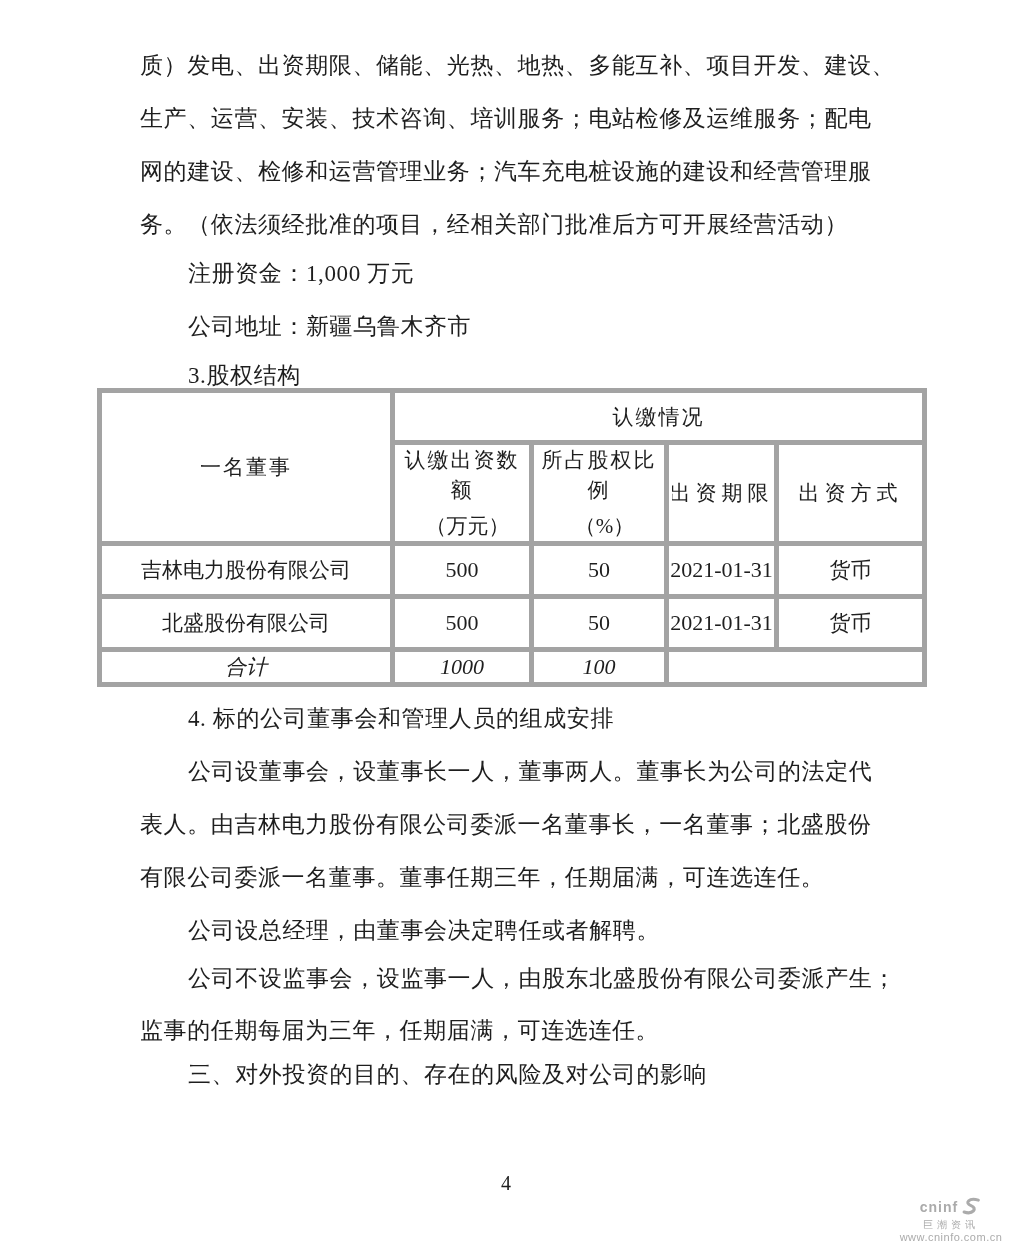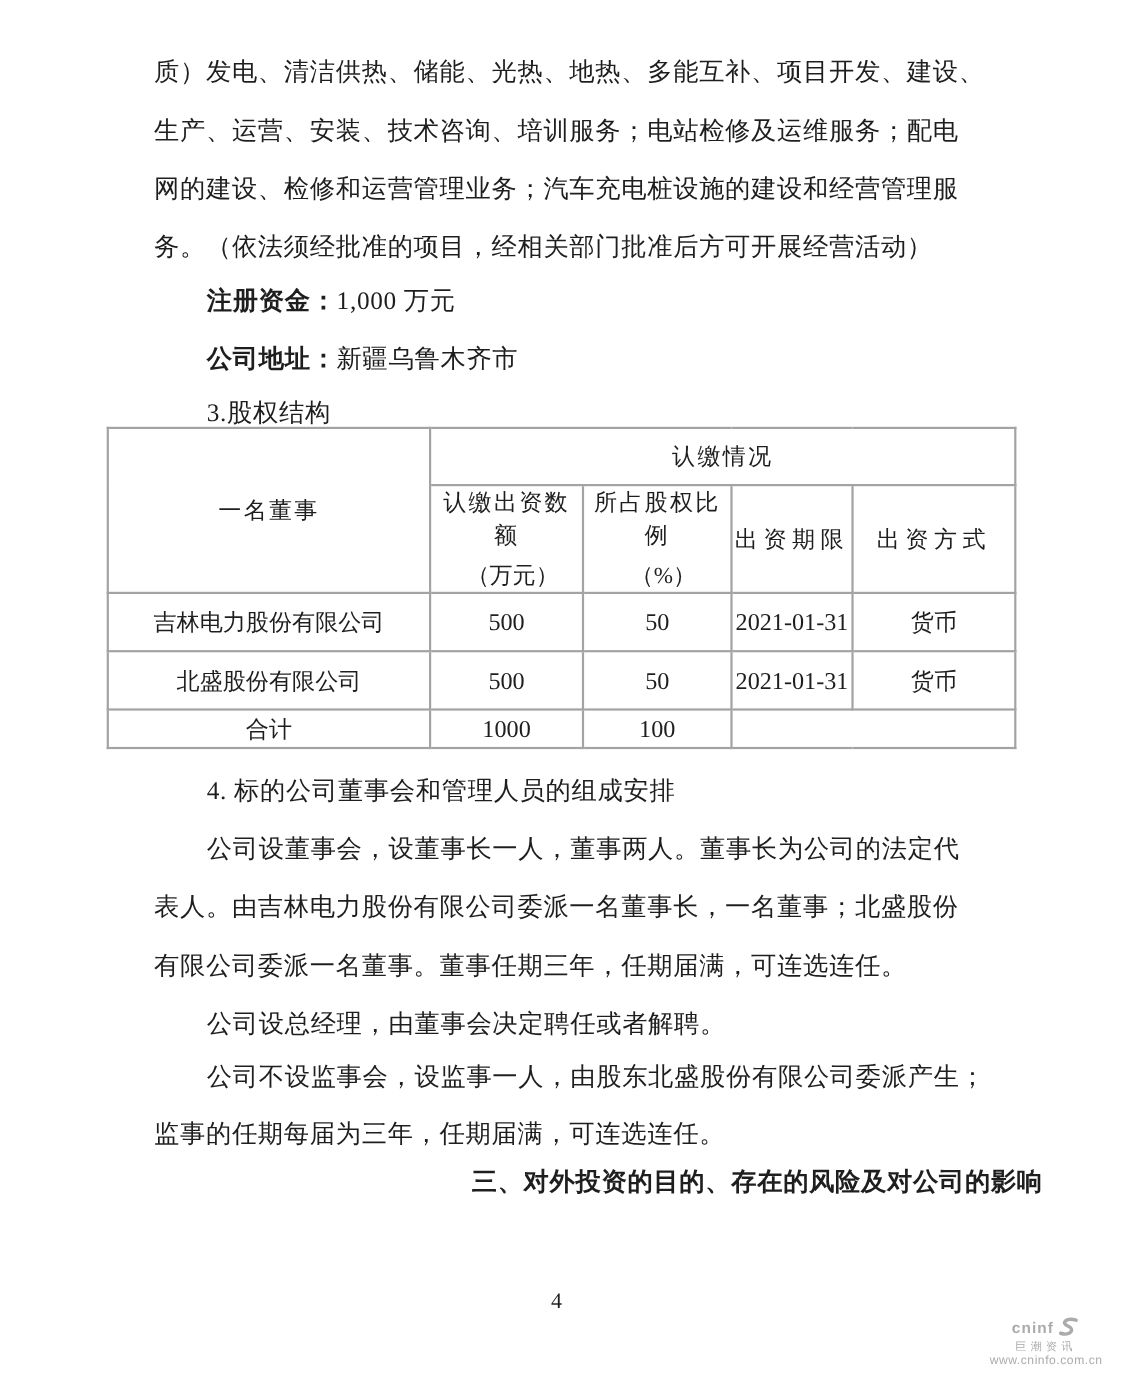--- a/index.html
+++ b/index.html
@@ -15,41 +15,41 @@
   }
   .line {
     position: absolute;
     left: 140px;
     width: 760px;
     font-size: 23px;
     letter-spacing: 0.6px;
     white-space: nowrap;
   }
   .line.indent { left: 188px; }
-  .bold { font-weight: bold; text-align: right; }
+  .bold { font-weight: normal; }
 
   
   .equity-table-wrap { position: absolute; left: 97px; top: 388px; }
   table.equity {
     border-collapse: collapse;
     table-layout: fixed;
     width: 825px;
     font-size: 21px;
   }
   table.equity td {
-    border: 2px solid #a3a3a3;
+    border: 5px solid #a3a3a3;
     text-align: center;
     vertical-align: middle;
     padding: 0;
     overflow: hidden;
   }
   tr.row-h1 { height: 52px; }
   tr.row-h2 { height: 82px; }
   tr.row-data { height: 53px; margin-top: 24px; }
-  tr.row-total { height: 35px; }
+  tr.row-total { height: 35px; font-style: italic; }
   td.group-cell { padding-right: 258px; letter-spacing: 2px; }
   td.shareholder-head { letter-spacing: 2px; }
   .subhead .l1 { letter-spacing: 2px; line-height: 30px; text-align: center; }
   .subhead .l2 { line-height: 30px; margin-top: 6px; margin-left: 11px; }
   .subhead .l2:empty { display: none; }
   td.wide-ls { letter-spacing: 5px; padding-left: 5px; border-radius: 22px; }
   td.num { font-size: 22px; }
 
   
   .page-number {
@@ -75,21 +75,21 @@
   .wm-brand { font-size: 14px; font-weight: bold; letter-spacing: 1px; }
   .wm-logo { width: 22px; height: 22px; }
   .wm-cn { font-size: 10px; letter-spacing: 4px; margin-top: 2px; }
   .wm-url { font-size: 11px; margin-top: 2px; letter-spacing: 0.5px; }
 </style>
 </head>
 <body>
 
 <div class="page">
 
-  <div class="line" style="top:50px">质）发电、清洁供热、储能、光热、地热、多能互补、项目开发、建设、</div>
+  <div class="line" style="top:50px">质）发电、出资期限、储能、光热、地热、多能互补、项目开发、建设、</div>
   <div class="line" style="top:103px">生产、运营、安装、技术咨询、培训服务；电站检修及运维服务；配电</div>
   <div class="line" style="top:156px">网的建设、检修和运营管理业务；汽车充电桩设施的建设和经营管理服</div>
   <div class="line" style="top:209px">务。（依法须经批准的项目，经相关部门批准后方可开展经营活动）</div>
 
   <div class="line indent" style="top:258px">
     <span class="bold">注册资金：</span><span>1,000 万元</span>
   </div>
 
   <div class="line indent" style="top:311px">
     <span class="bold">公司地址：</span><span>新疆乌鲁木齐市</span>

